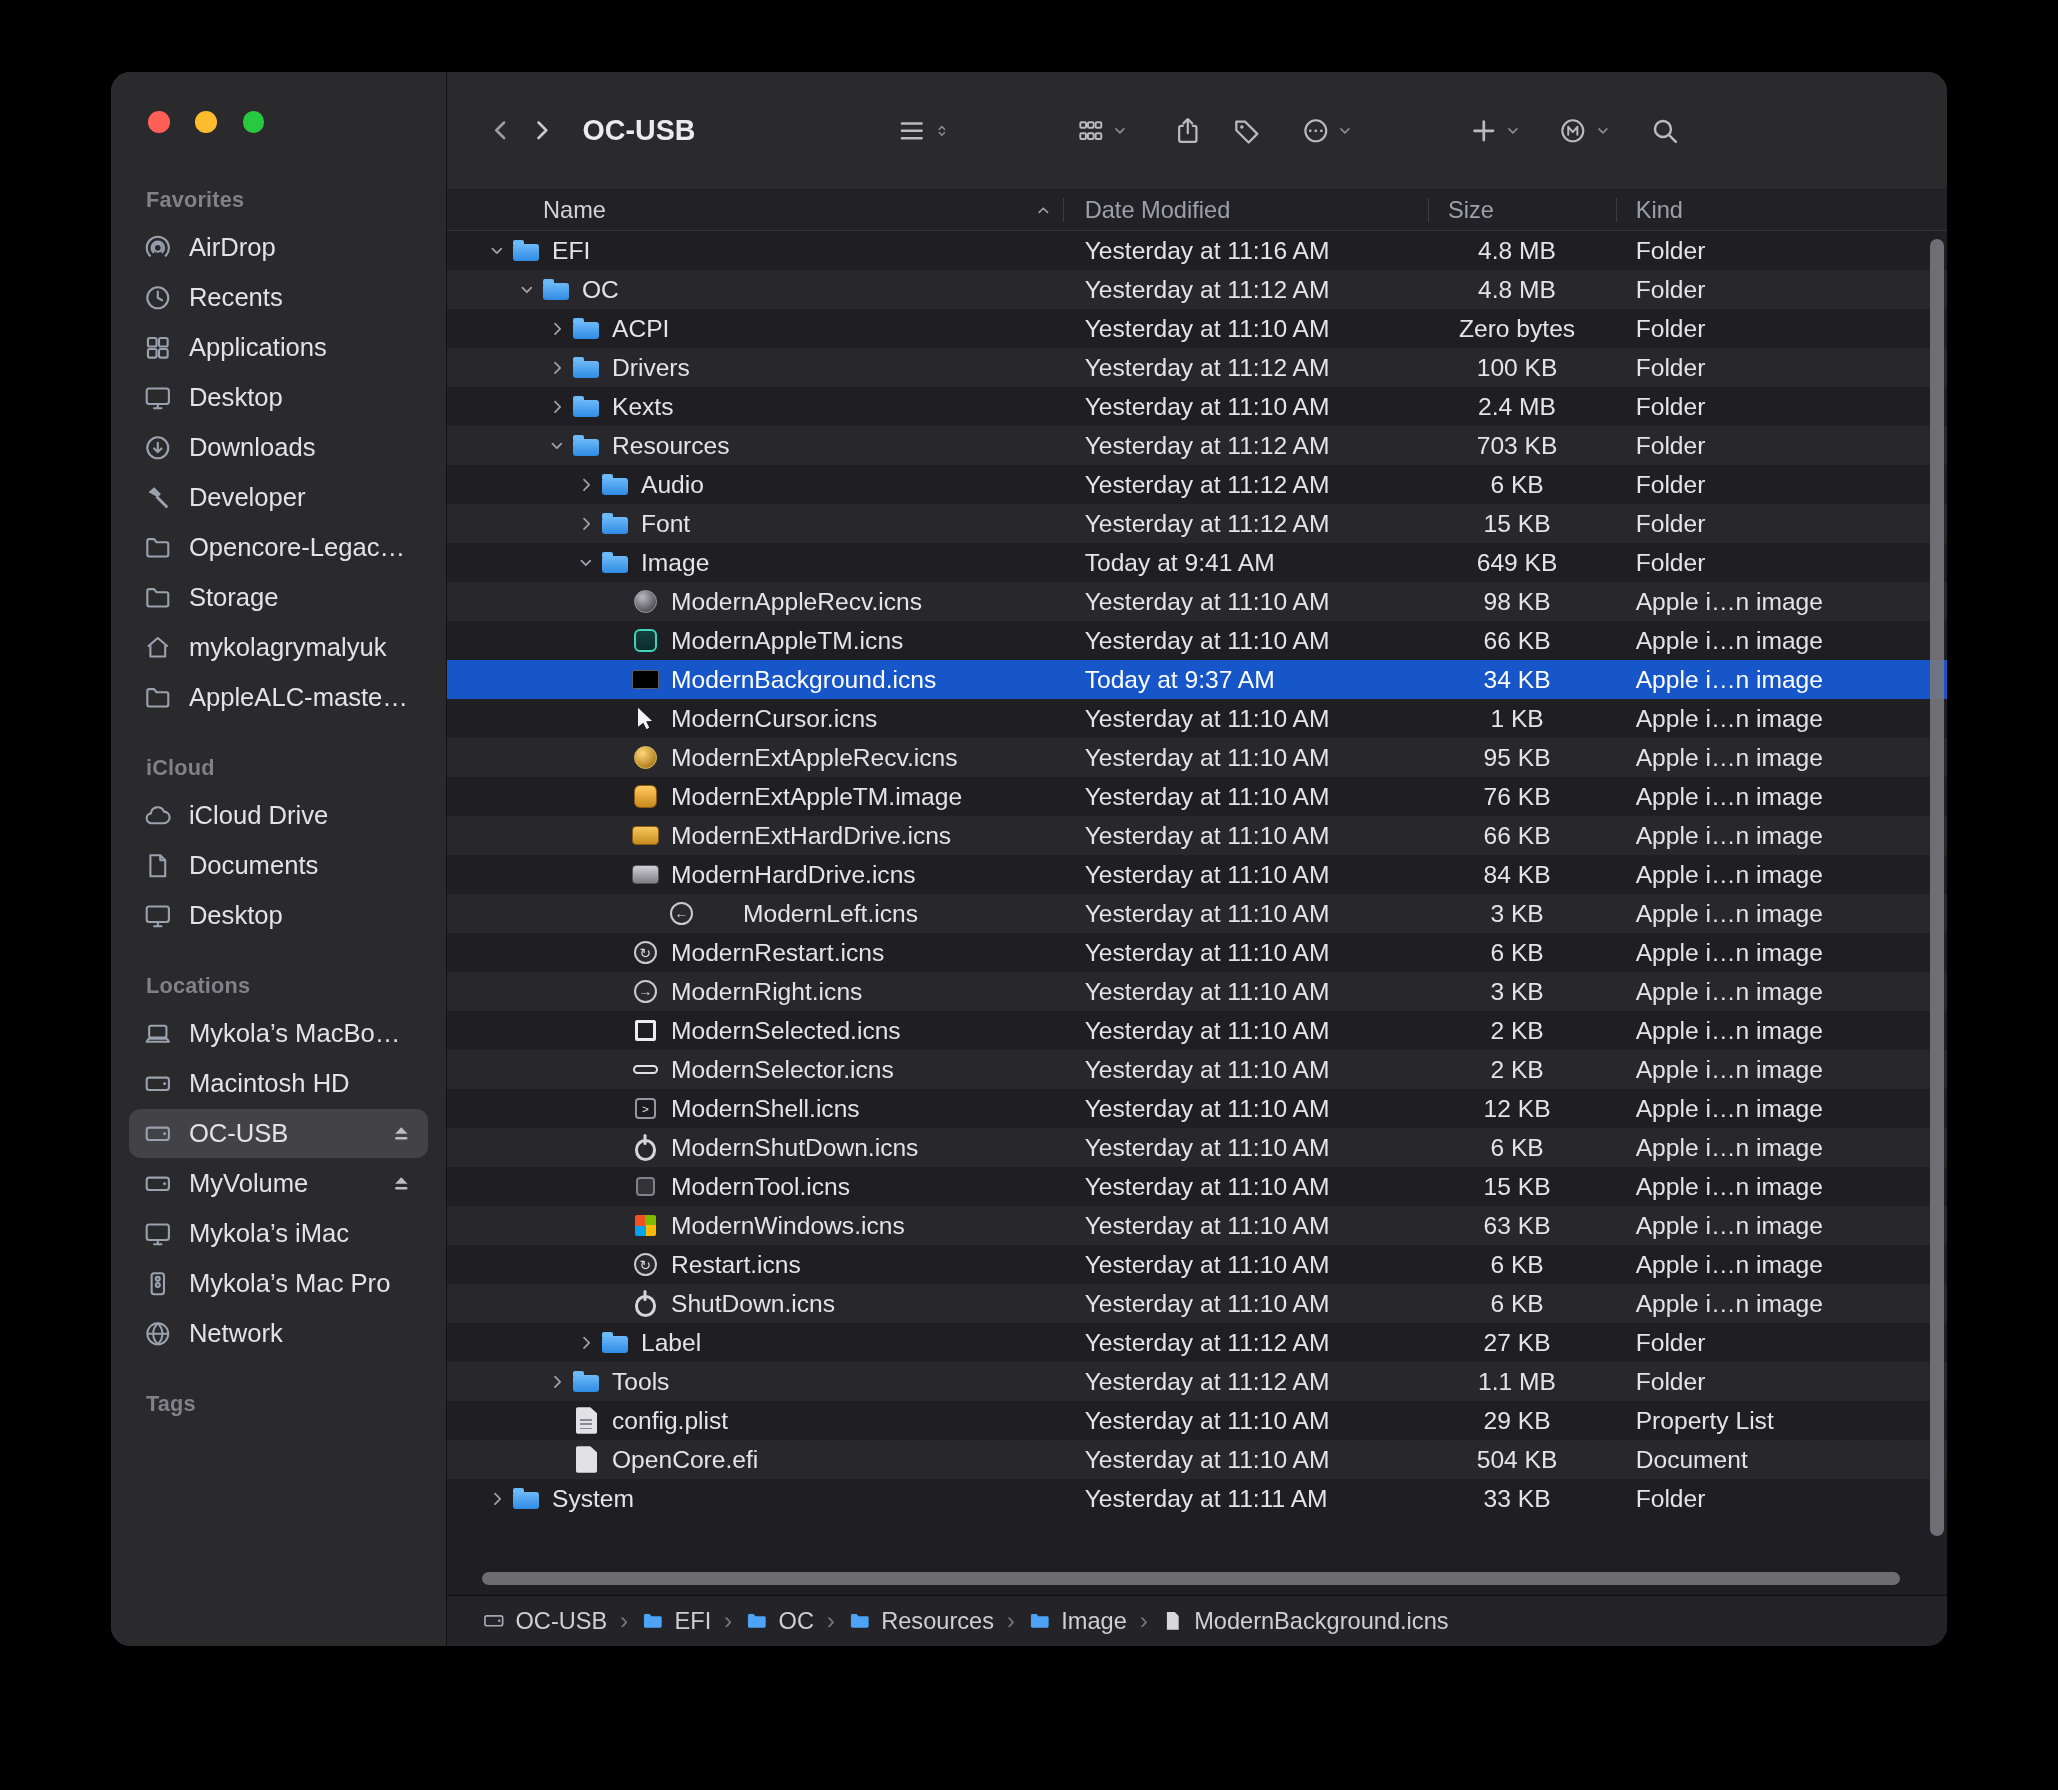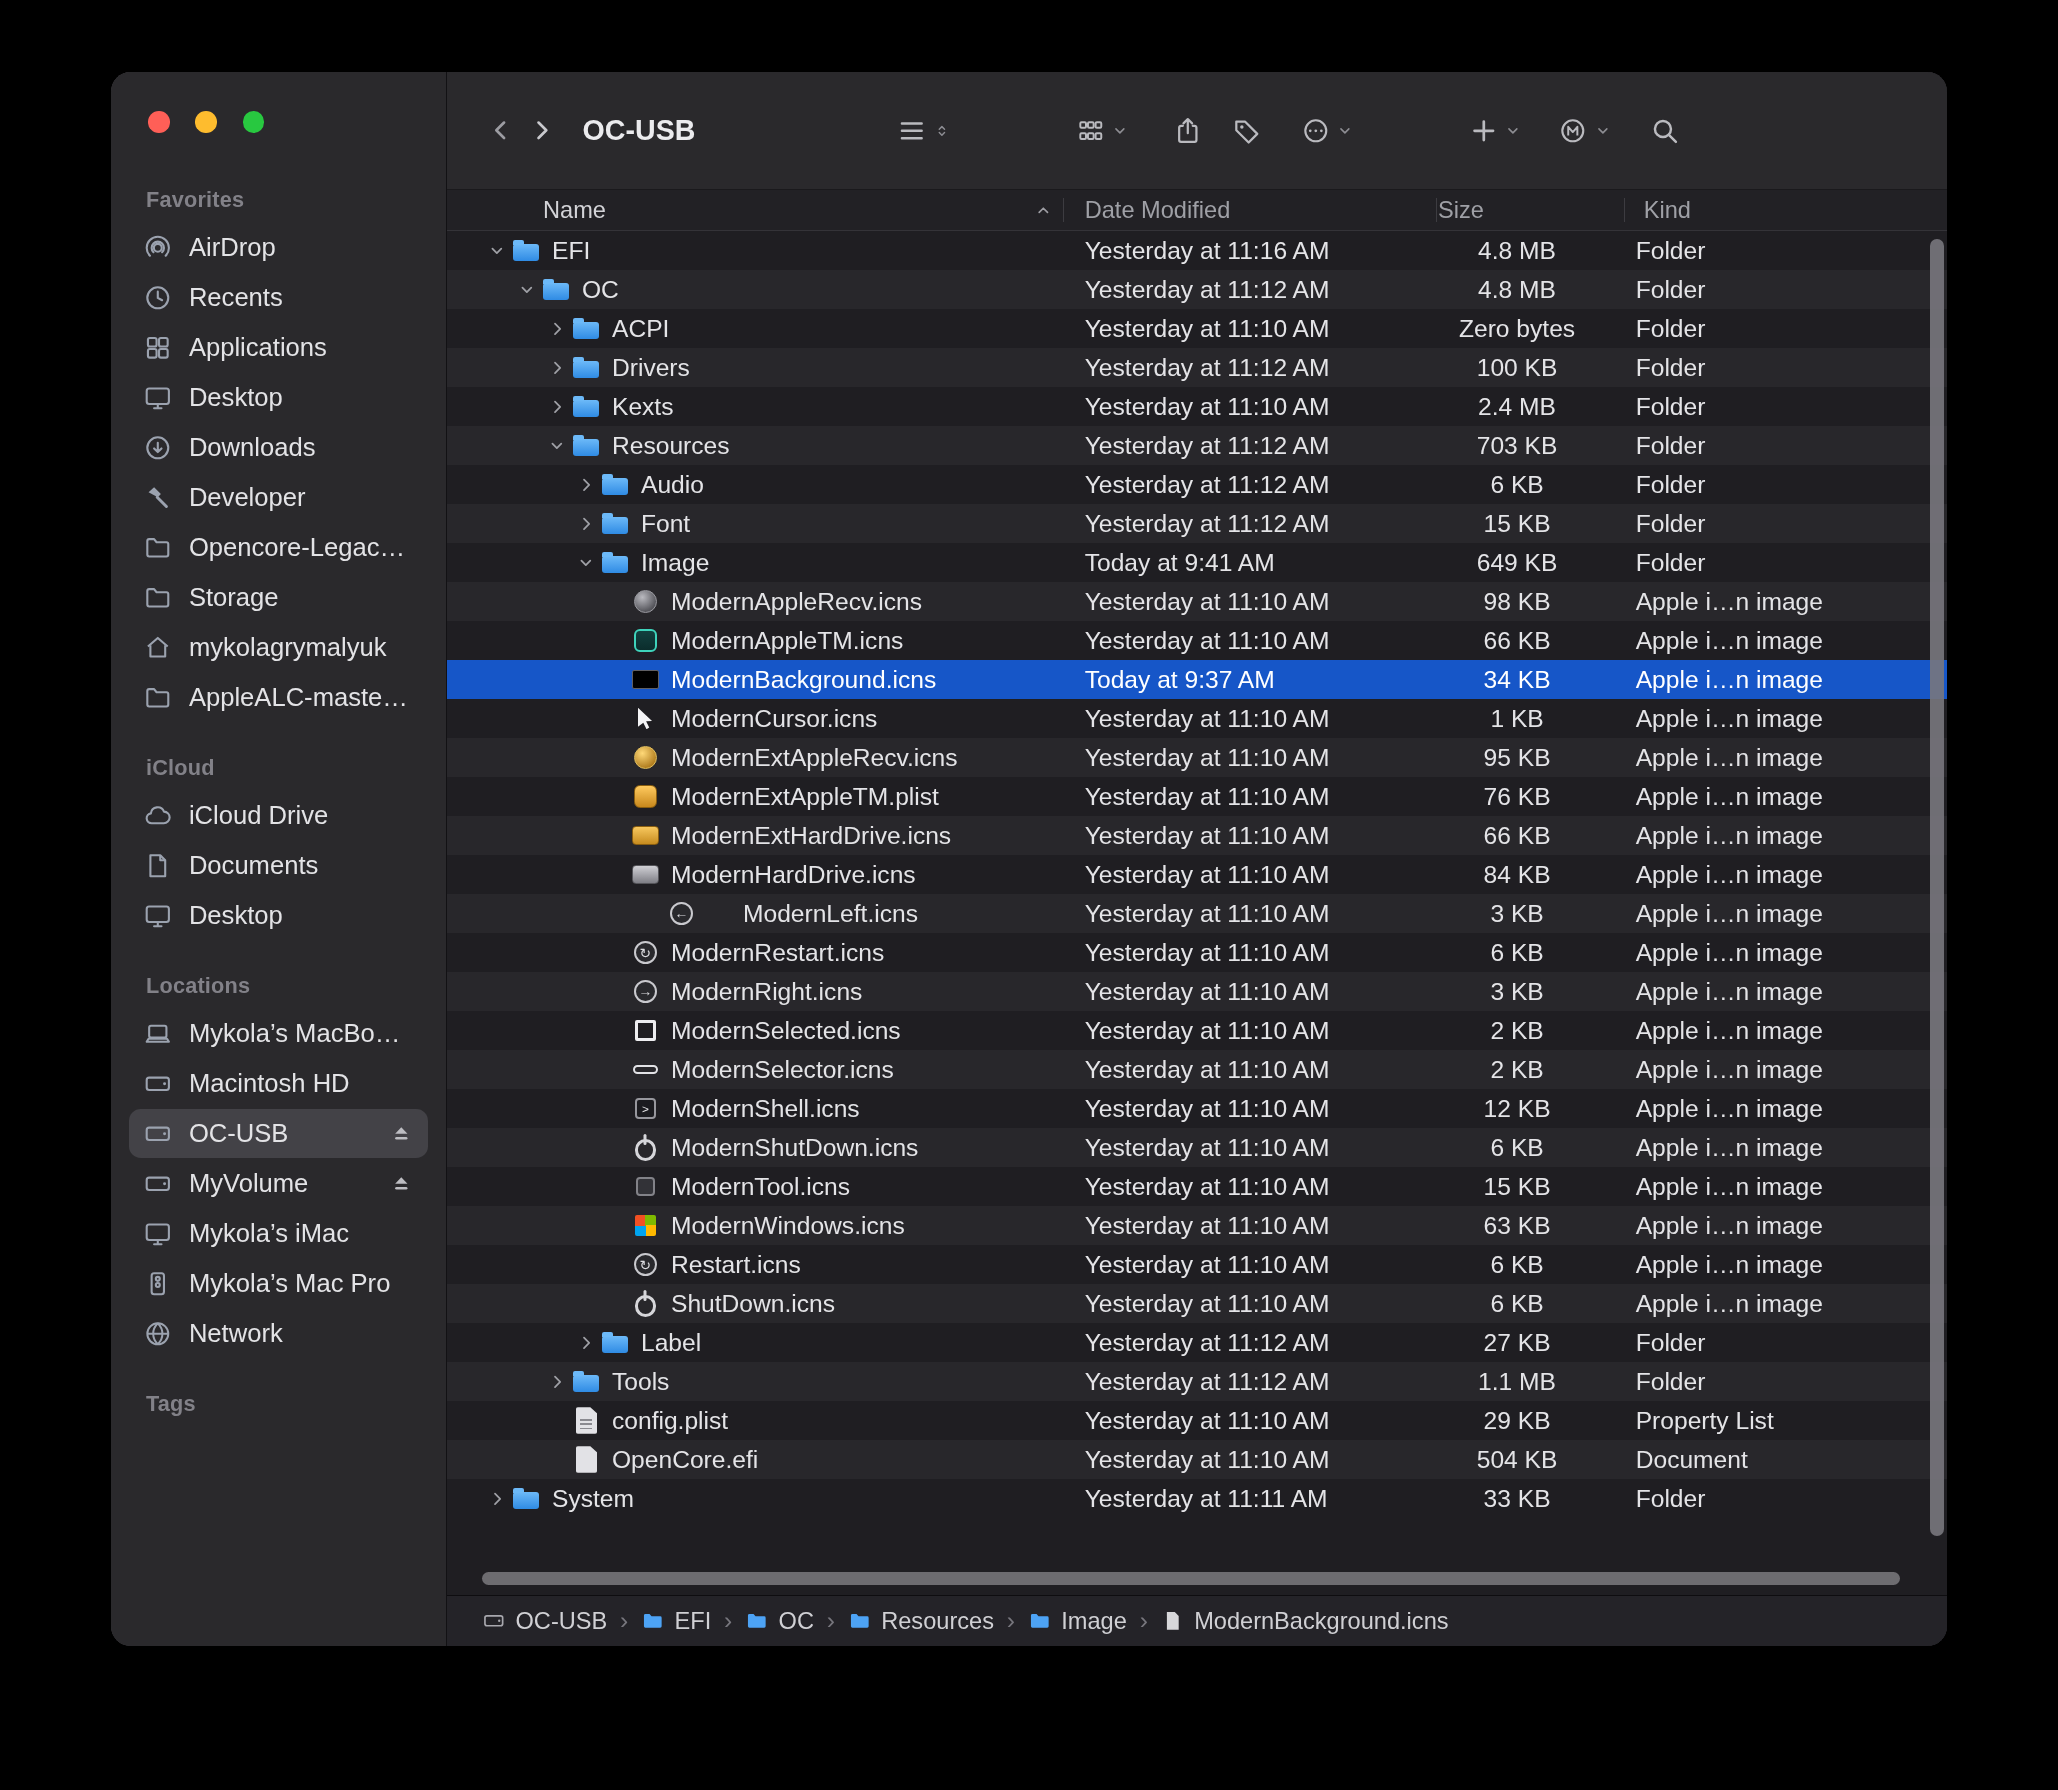--- a/index.html
+++ b/index.html
@@ -41,21 +41,21 @@
   .m-user { margin-left:37px; } .m-search { margin-left:39px; }
 
   .col-header { height:41px; flex:none; background:#222125; border-bottom:1px solid #343338; display:flex; align-items:center; font-size:23.6px; color:#9fa0a6; }
   .ch { position:relative; height:100%; display:flex; align-items:center; }
   .ch + .ch::before { content:""; position:absolute; left:0; top:7.9px; bottom:7.9px; width:1px; background:#3d3c41; }
   .col-n { width:616px; flex:none; }
   .col-d { width:365px; flex:none; padding-left:21.7px; }
   .col-s { width:188px; flex:none; }
   .col-k { flex:1; padding-left:19.7px; min-width:0; }
   .ch.col-n { padding-left:96px; color:#d3d3d7; }
-  .ch.col-s { padding-left:2px;margin-left:8px; }
+  .ch.col-s { padding-left:20px; }
   .sort { margin-left:auto; margin-right:11.8px; width:16.7px; height:16.7px; color:#9d9da3; }
   .sort svg { width:100%; height:100%; display:block; }
 
   .list { flex:1; overflow:hidden; position:relative; }
   .row { display:flex; align-items:center; height:39px; font-size:24.6px; color:#e4e4e7; white-space:nowrap; }
   .row.alt { background:#28272b; }
   .row.sel { background:#1656c8; color:#ffffff; }
   .row .col-n { display:flex; align-items:center; overflow:hidden; }
   .row .col-s { text-align:center; padding-right:9.9px; display:block; }
   .row .col-d, .row .col-k { overflow:hidden; text-overflow:ellipsis; }
@@ -628,21 +628,21 @@
             <span class="fname">ModernExtAppleRecv.icns</span>
           </div>
           <div class="col-d">Yesterday at 11:10 AM</div>
           <div class="col-s">95 KB</div>
           <div class="col-k">Apple i…n image</div>
         </div>
         <div class="row">
           <div class="col-n" style="padding-left: 154px;">
             <span class="disc"></span>
             <span class="fi fi-square-gold"></span>
-            <span class="fname">ModernExtAppleTM.plist</span>
+            <span class="fname">ModernExtAppleTM.image</span>
           </div>
           <div class="col-d">Yesterday at 11:10 AM</div>
           <div class="col-s">76 KB</div>
           <div class="col-k">Apple i…n image</div>
         </div>
         <div class="row alt">
           <div class="col-n" style="padding-left: 154px;">
             <span class="disc"></span>
             <span class="fi fi-drive-gold"></span>
             <span class="fname">ModernExtHardDrive.icns</span>

